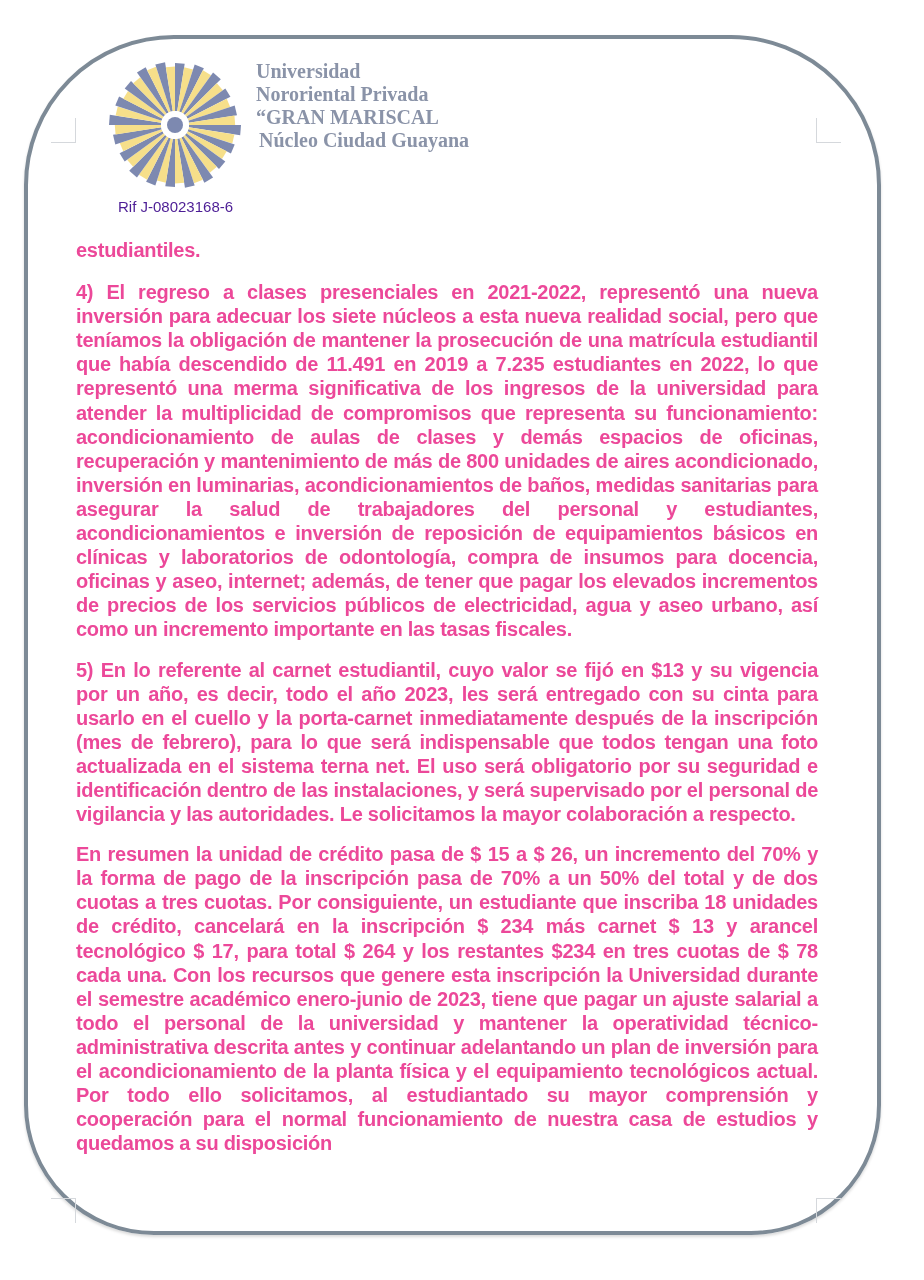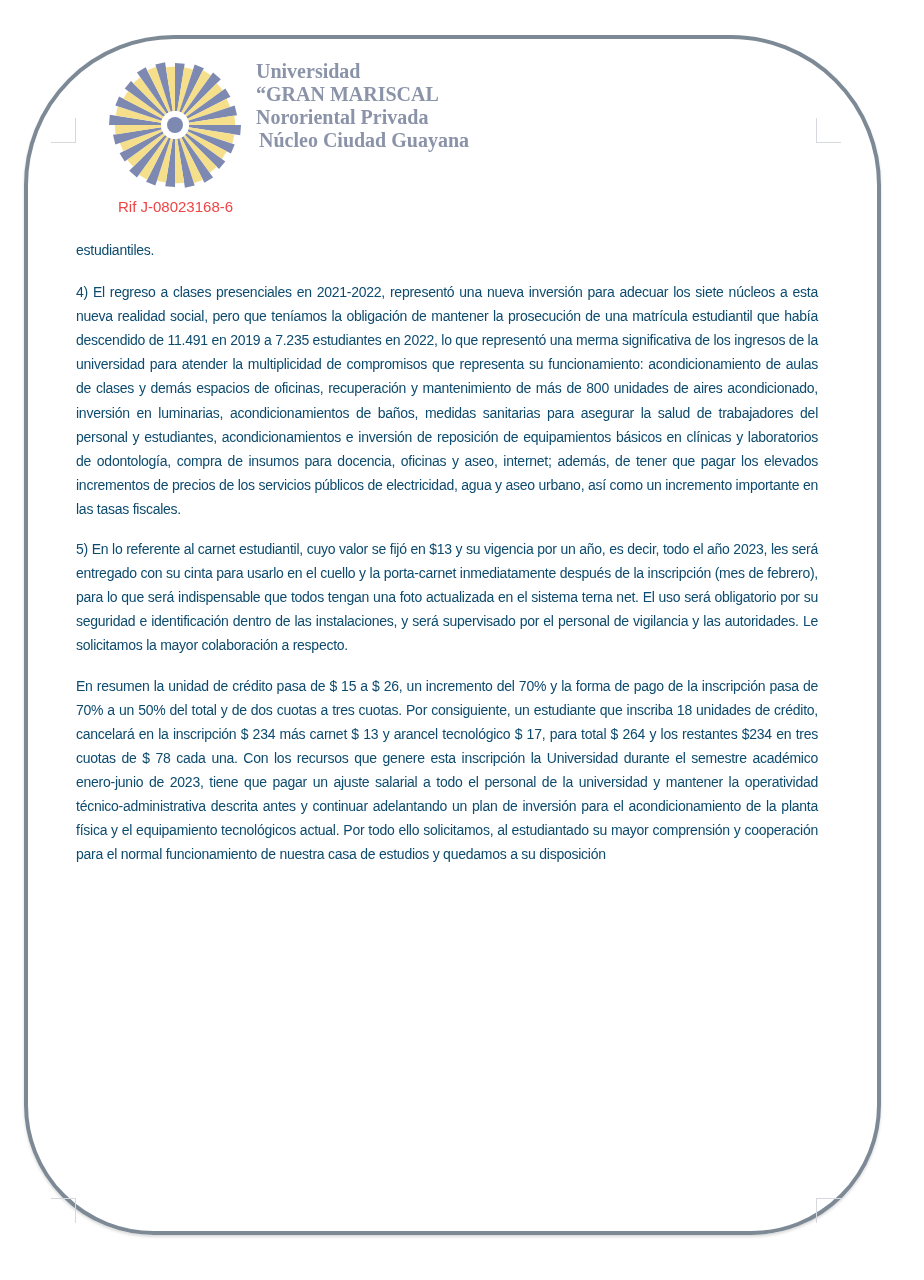--- a/index.html
+++ b/index.html
@@ -13,23 +13,23 @@
   .corner { position: absolute; width: 24px; height: 24px; border-color: #d5d8dc; border-style: solid; border-width: 0; }
   .c-tl { left: 51px; top: 118px; border-right-width: 1px; border-bottom-width: 1px; }
   .c-tr { left: 816px; top: 118px; border-left-width: 1px; border-bottom-width: 1px; }
   .c-bl { left: 51px; top: 1198px; border-right-width: 1px; border-top-width: 1px; }
   .c-br { left: 816px; top: 1198px; border-left-width: 1px; border-top-width: 1px; }
 
   .logo { position: absolute; left: 106px; top: 55px; width: 138px; height: 140px; }
   .uni-name { position: absolute; left: 256px; top: 60px; font-family: "Liberation Serif", serif; font-weight: bold; color: #8a93a8; font-size: 20px; line-height: 23px; }
   .uni-name div { white-space: nowrap; }
   .uni-name .nucleo { padding-left: 3px; text-align: right; }
-  .rif { position: absolute; left: 118px; top: 198px; font-size: 15px; color: #ef4444; }
+  .rif { position: absolute; left: 118px; top: 198px; font-size: 15px; color: #4c1d95; }
 
-  .content { position: absolute; left: 76px; top: 238px; width: 742px; color: #0c4a6e; font-size: 14px; line-height: 24.1px; }
+  .content { position: absolute; left: 76px; top: 238px; width: 742px; color: #ec4899; font-size: 20px; line-height: 24.1px; font-weight: bold; }
   .content p { margin: 0 0 16px 0; text-align: justify; letter-spacing: -0.25px; }
   .content p.first { margin-bottom: 18px; }
 </style>
 </head>
 <body>
 
 <div class="frame"></div>
 <div class="corner c-tl"></div>
 <div class="corner c-tr"></div>
 <div class="corner c-bl"></div>
@@ -75,22 +75,22 @@
     <path d="M80.32623792124926,61.77100646790537 L119.31743809157126,33.44224132619655 L124.4168403528689,41.76370950964346 L81.47409133863715,63.644133003646346 Z" fill="#7d89b0"></path>
     <path d="M81.47409133863715,63.644133003646346 L120.7222574783386,43.64619350948293 L124.2081142807325,52.0617962783128 L82.31479122813215,65.67376207875073 Z" fill="#f6df8a"></path>
     <path d="M82.31479122813215,65.67376207875073 L128.69204653830488,50.60487837125345 L130.99120386852925,60.18155787023875 L82.82763676833193,67.80991748943677 Z" fill="#7d89b0"></path>
     <path d="M82.82763676833193,67.80991748943677 L128.4430726235637,60.58514221134608 L129.1840380010418,69.99999999999999 L83,70 Z" fill="#f6df8a"></path>
     <circle cx="69" cy="70" r="14" fill="#ffffff"></circle>
     <circle cx="69" cy="70" r="8" fill="#7d89b0"></circle>
   </svg>
 
 <div class="uni-name">
   <div>Universidad</div>
+  <div>Nororiental Privada</div>
   <div>“GRAN MARISCAL</div>
-  <div>Nororiental Privada</div>
   <div class="nucleo">Núcleo Ciudad Guayana</div>
 </div>
 <div class="rif">Rif J-08023168-6</div>
 
 <div class="content">
   <p class="first">estudiantiles.</p>
   <p>4) El regreso a clases presenciales en 2021-2022, representó una nueva inversión para adecuar los siete núcleos  a esta nueva realidad social, pero que teníamos la obligación de mantener la prosecución de una matrícula estudiantil que había descendido de 11.491 en 2019 a 7.235 estudiantes en 2022, lo que representó una merma significativa de los ingresos de la universidad para atender la multiplicidad de compromisos que representa su funcionamiento: acondicionamiento de aulas de clases y demás espacios de oficinas, recuperación y mantenimiento de más de 800 unidades de aires acondicionado, inversión en luminarias, acondicionamientos de baños,  medidas sanitarias para asegurar la salud de trabajadores del personal y estudiantes, acondicionamientos e inversión de reposición de equipamientos básicos en clínicas y laboratorios de odontología, compra de insumos para docencia, oficinas y aseo, internet; además, de tener que pagar los elevados incrementos de precios de los servicios públicos de electricidad, agua y aseo urbano, así como un incremento importante en las tasas fiscales.</p>
   <p>5) En lo referente al carnet estudiantil, cuyo valor se fijó en $13 y su vigencia por un año, es decir, todo el año 2023, les será entregado con su cinta para usarlo en el cuello y la porta-carnet inmediatamente después de la inscripción (mes de febrero), para lo que será indispensable que todos tengan una foto actualizada  en el sistema terna net. El uso será obligatorio por su seguridad e identificación dentro de las instalaciones, y será supervisado por el personal de vigilancia y las autoridades. Le solicitamos la mayor colaboración a respecto.</p>
   <p>En resumen la unidad de crédito pasa de $ 15 a $ 26, un incremento del 70% y la forma de pago de la inscripción pasa de 70% a un  50% del total y de dos cuotas a tres cuotas. Por consiguiente, un estudiante que inscriba  18 unidades de crédito, cancelará en la inscripción $ 234 más carnet $ 13 y arancel tecnológico $ 17, para total  $ 264 y los restantes  $234 en tres cuotas de $ 78 cada una. Con los recursos que genere esta inscripción la Universidad durante el semestre académico enero-junio de 2023, tiene que pagar  un ajuste salarial a todo el personal de la universidad y mantener la operatividad técnico-administrativa descrita antes y continuar adelantando un plan de inversión para el acondicionamiento de la planta física y el equipamiento  tecnológicos actual. Por todo ello solicitamos, al estudiantado su mayor comprensión y cooperación para el normal funcionamiento de nuestra casa de estudios y quedamos a su disposición</p>
 </div>

